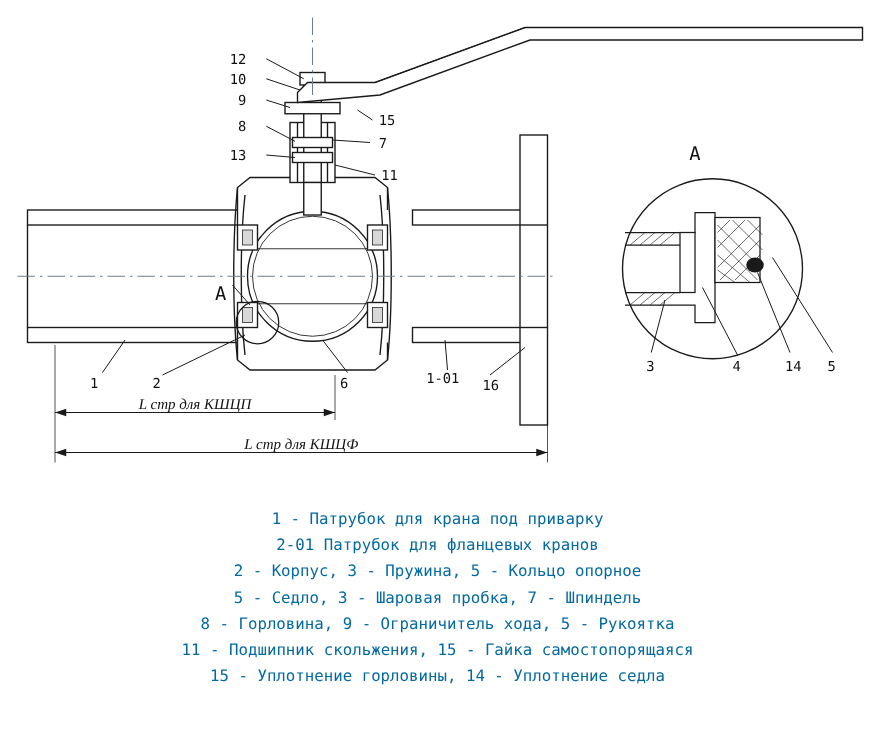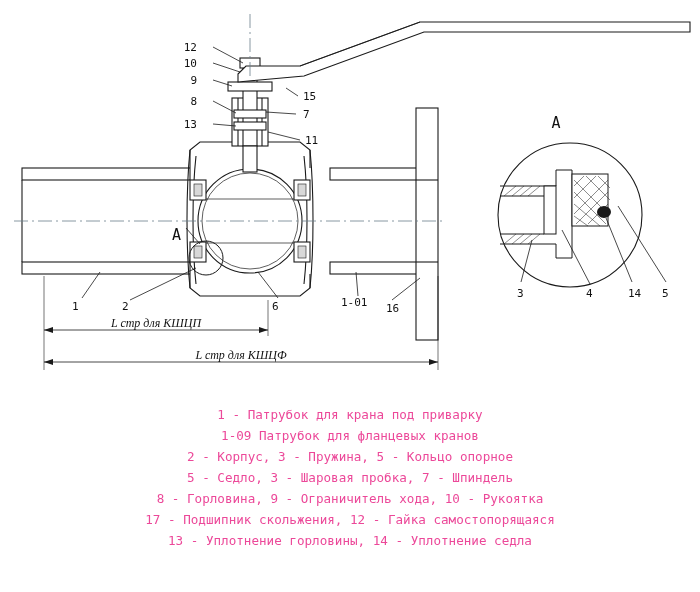--- a/index.html
+++ b/index.html
@@ -29,21 +29,21 @@
   }
   .legend {
     position: absolute;
     left: 0;
     top: 404px;
     width: 700px;
     text-align: center;
     font-family: "DejaVu Sans Mono", monospace;
     font-size: 12.6px;
     line-height: 21px;
-    color: #ec4899;
+    color: #0369a1;
     letter-spacing: 0px;
   }
   .legend div {
     white-space: nowrap;
   }
   svg text {
     font-family: "DejaVu Sans Mono", monospace;
     fill: #111111;
   }
   .lbl {
@@ -244,21 +244,21 @@
       <text class="lbl" x="517" y="297">3</text>
       <text class="lbl" x="586" y="297">4</text>
       <text class="lbl" x="628" y="297">14</text>
       <text class="lbl" x="662" y="297">5</text>
     </g>
 
   </svg>
 
   <div class="legend">
     <div>1 - Патрубок для крана под приварку</div>
-    <div>1-09 Патрубок для фланцевых кранов</div>
+    <div>2-01 Патрубок для фланцевых кранов</div>
     <div>2 - Корпус, 3 - Пружина, 5 - Кольцо опорное</div>
     <div>5 - Седло, 3 - Шаровая пробка, 7 - Шпиндель</div>
-    <div>8 - Горловина, 9 - Ограничитель хода, 10 - Рукоятка</div>
-    <div>17 - Подшипник скольжения, 12 - Гайка самостопорящаяся</div>
-    <div>13 - Уплотнение горловины, 14 - Уплотнение седла</div>
+    <div>8 - Горловина, 9 - Ограничитель хода, 5 - Рукоятка</div>
+    <div>11 - Подшипник скольжения, 15 - Гайка самостопорящаяся</div>
+    <div>15 - Уплотнение горловины, 14 - Уплотнение седла</div>
   </div>
 
 </div>
 
 </body></html>

